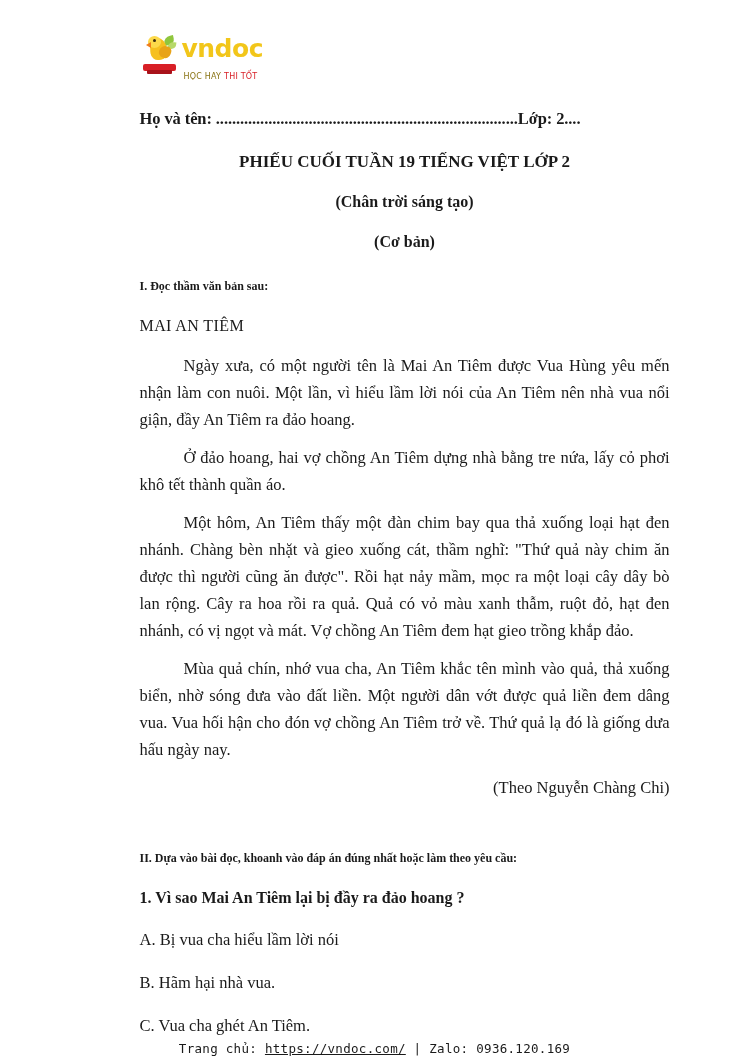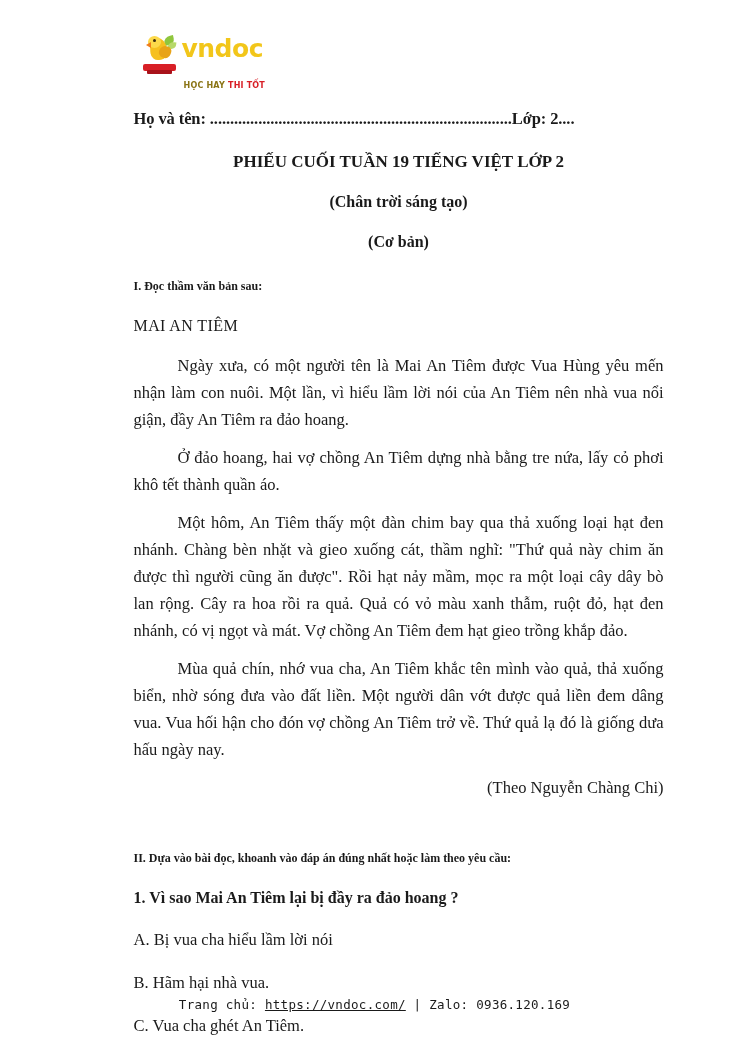--- a/index.html
+++ b/index.html
@@ -130,35 +130,35 @@
   .logo-word {
     font-family: "DejaVu Sans", sans-serif;
     font-weight: bold;
     font-size: 25px;
     line-height: 24px;
     letter-spacing: -0.5px;
     color: #f2c61a;
   }
   .logo-tag {
     font-family: "DejaVu Sans", sans-serif;
-    font-weight: bold;
+    font-weight: normal;
     font-size: 8px;
     line-height: 11px;
     letter-spacing: 0.2px;
-    margin-top: 19px;
+    margin-top: 10px;
     margin-left: 2px;
     white-space: nowrap;
   }
   .logo-tag .t1 { color: #8a7415; }
   .logo-tag .t2 { color: #d81f26; margin-left: 3px; }
 
   
   .content {
     position: absolute;
-    left: 104px;
+    left: 110px;
     top: 108px;
     width: 530px;
   }
   .name-line {
     font-weight: bold;
     font-size: 16.5px;
     line-height: 22px;
     letter-spacing: -0.1px;
     white-space: nowrap;
     margin-bottom: 20px;
@@ -223,21 +223,21 @@
     font-size: 16.5px;
     line-height: 24px;
     margin: 0 0 19px 0;
   }
 
   
   .footer {
     position: absolute;
     left: 0;
     right: 0;
-    top: 997px;
+    top: 1041px;
     text-align: center;
     font-family: "DejaVu Sans Mono", "Liberation Mono", monospace;
     font-size: 12.5px;
     letter-spacing: 0.3px;
     color: #1a1a1a;
     white-space: nowrap;
   }
   .footer .url {
     text-decoration: underline;
     color: #1a1a1a;

